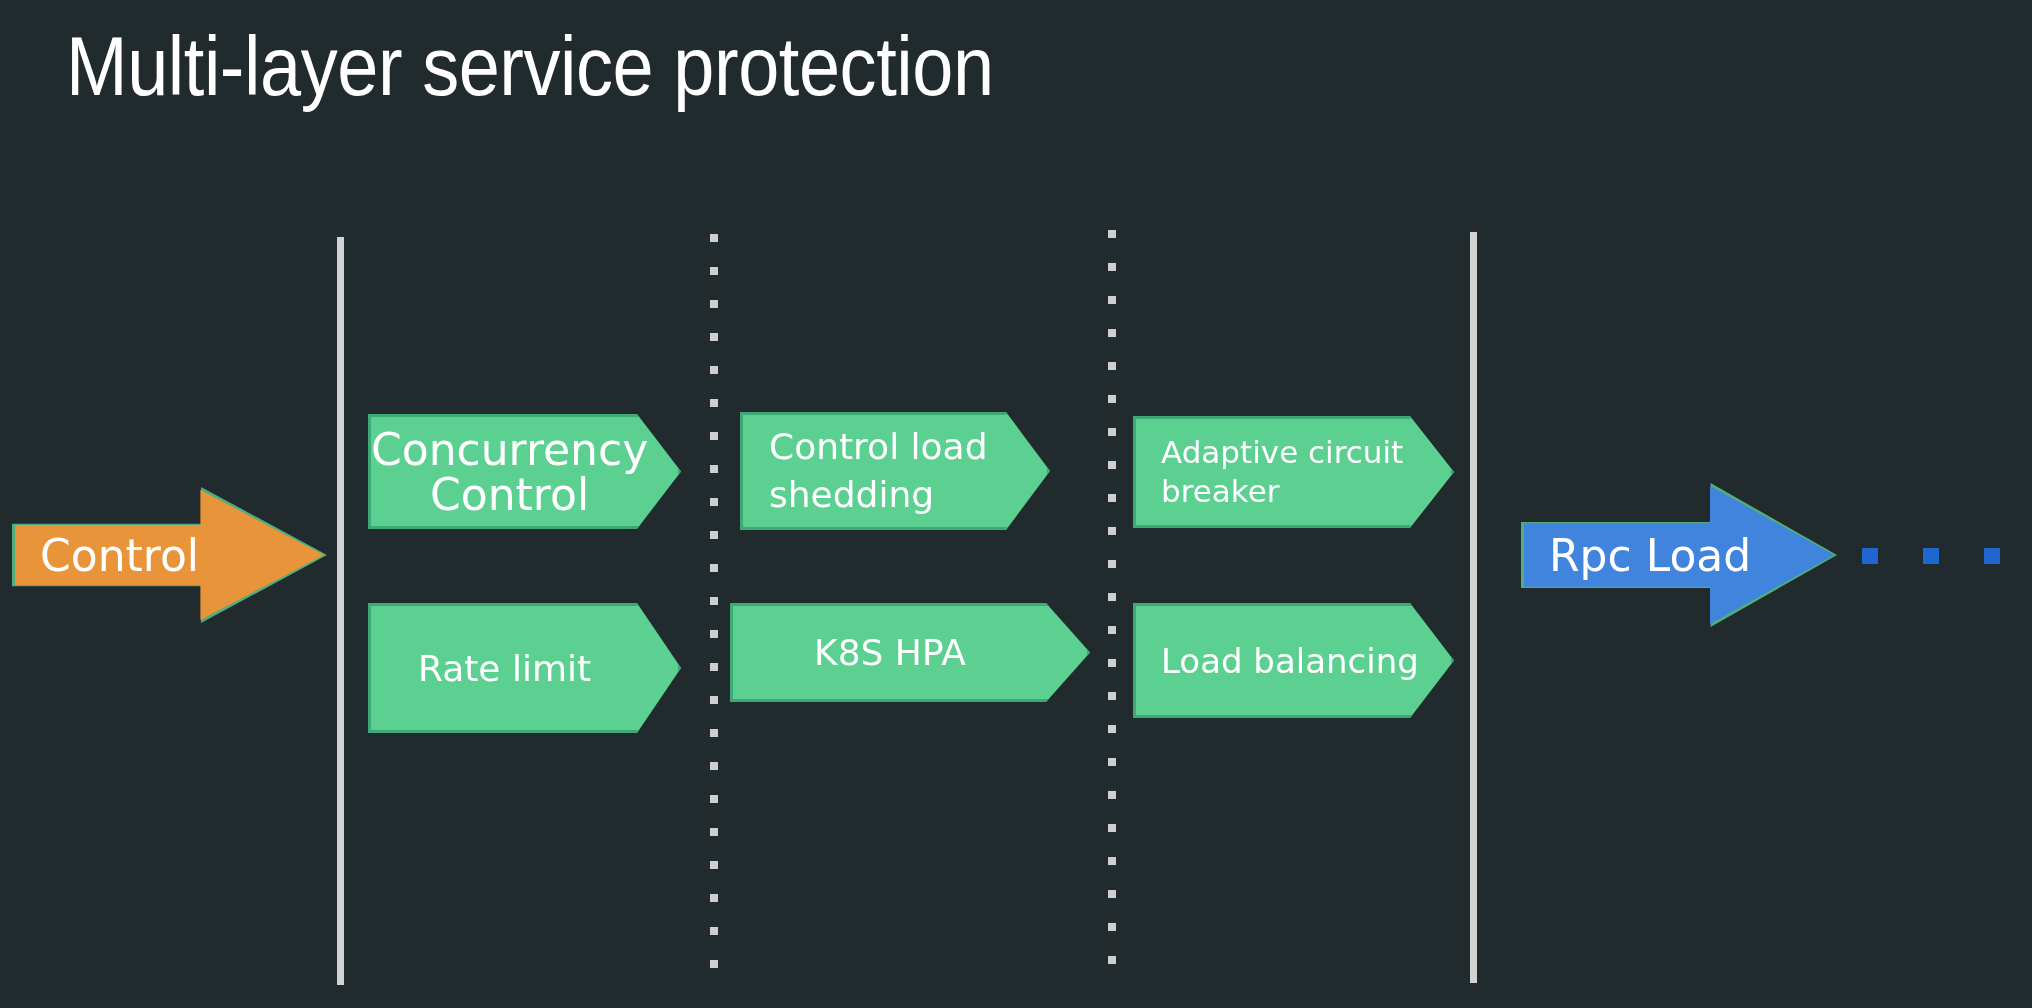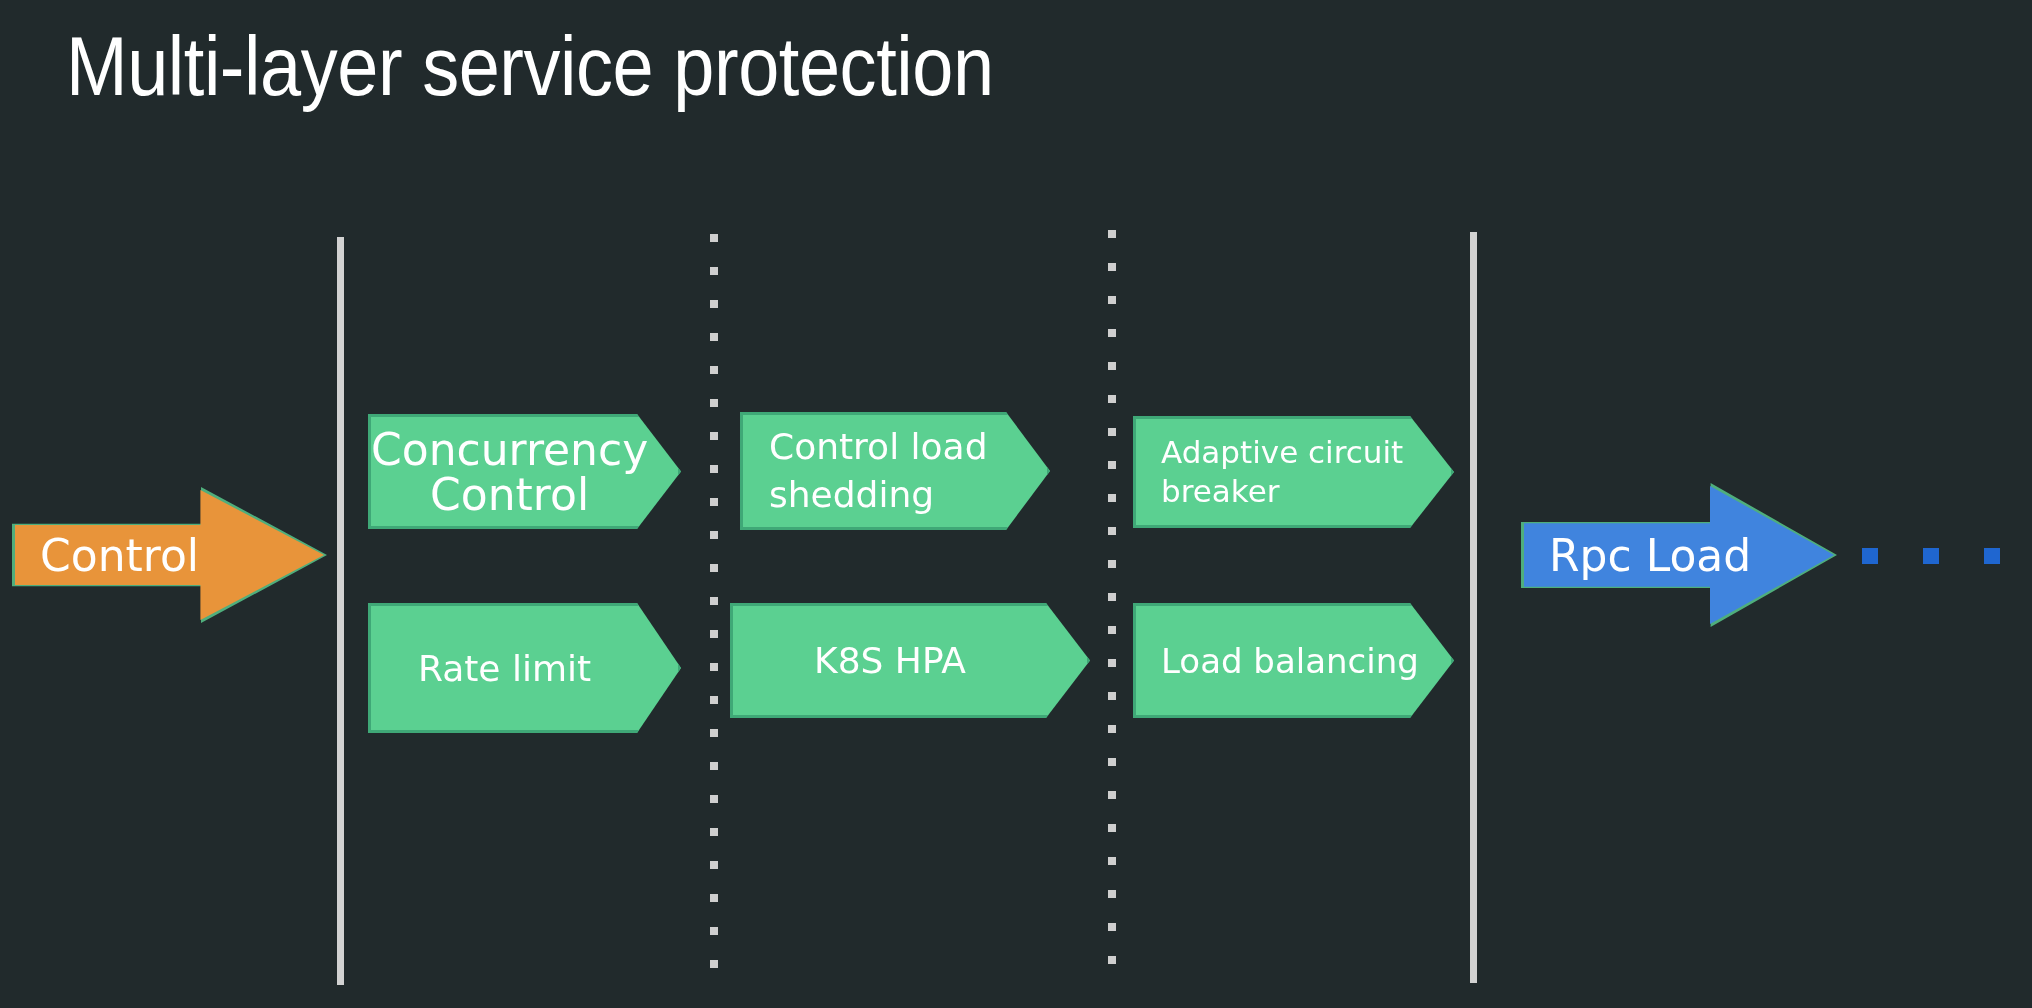--- a/index.html
+++ b/index.html
@@ -189,21 +189,21 @@
 
   <div class="chev center" style="left:368px; top:603px; width:313px; height:130px;">
     <span class="chev-label" style="font-size:36px; line-height:45px;">Rate limit</span>
   </div>
 
   <div class="chev left" style="left:740px; top:412px; width:310px; height:118px;">
     <span class="chev-label" style="font-size:36px; line-height:48px; padding-left:26px;">Control load
 shedding</span>
   </div>
 
-  <div class="chev center" style="left:730px; top:603px; width:360px; height:115px;">
+  <div class="chev center" style="left:730px; top:603px; width:360px; height:99px;">
     <span class="chev-label" style="font-size:36px; line-height:45px;">K8S HPA</span>
   </div>
 
   <div class="chev left" style="left:1133px; top:416px; width:321px; height:112px;">
     <span class="chev-label" style="font-size:31px; line-height:39px; padding-left:25px;">Adaptive circuit
 breaker</span>
   </div>
 
   <div class="chev left" style="left:1133px; top:603px; width:321px; height:115px;">
     <span class="chev-label" style="font-size:34px; line-height:42px; padding-left:25px;">Load balancing</span>

